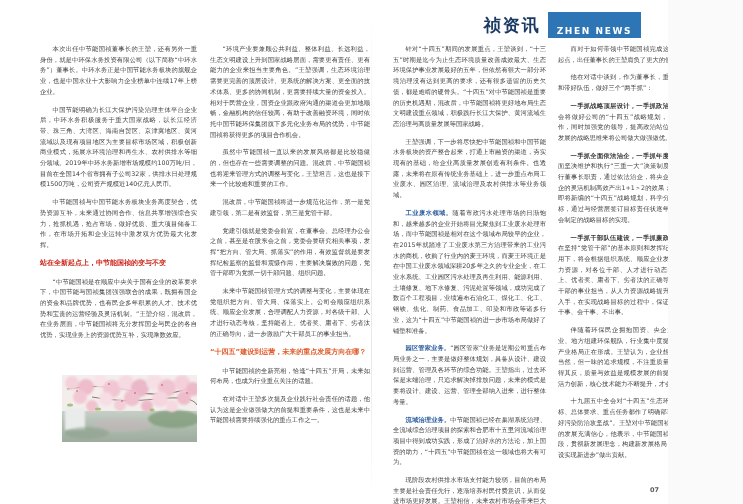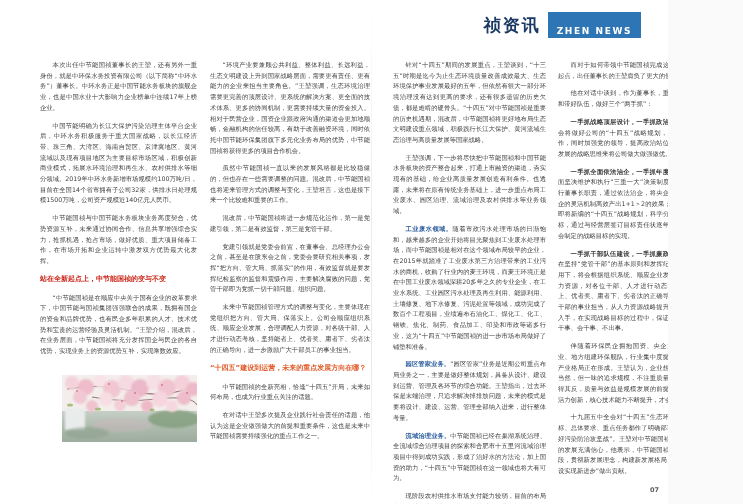--- a/index.html
+++ b/index.html
@@ -1,21 +1,21 @@
 <!DOCTYPE html>
 <html><head>
 <meta charset="utf-8">
 <style>
   * { margin:0; padding:0; box-sizing:border-box; }
   html,body { width:743px; height:504px; }
   body { background:#fafafa; font-family:"DejaVu Sans","Liberation Sans",sans-serif; }
   .spread { position:relative; width:668px; height:504px; background:#ffffff; overflow:hidden; }
   .fold { position:absolute; left:371px; top:0; width:1px; height:504px;
           background:linear-gradient(180deg,#ffffff 0%,#ededed 40%,#e7e7e7 70%,#ffffff 100%); }
-  .col { position:absolute; top:60px; font-size:6.3px; line-height:10.7px; color:#3f3f3f;
+  .col { position:absolute; top:44px; font-size:6.3px; line-height:10.7px; color:#3f3f3f;
          text-align:justify; letter-spacing:0; }
   .col p { text-indent:2em; margin:0 0 7px 0; }
   .col p.heading { text-indent:0; font-weight:bold; margin:3px 0 8px 0; font-size:7px; line-height:11px; }
   .heading-red { color:#cc2418; }
   .heading-orange { color:#e05c2a; }
   b.lead { font-weight:bold; }
   b.lead-navy { color:#2f5f9e; }
   b.lead-dark { color:#353535; }
   .header { position:absolute; top:12px; right:27px; display:flex; align-items:center; gap:7px; }
   .mag-title { font-family:"DejaVu Serif","Liberation Serif",serif; font-weight:bold;

